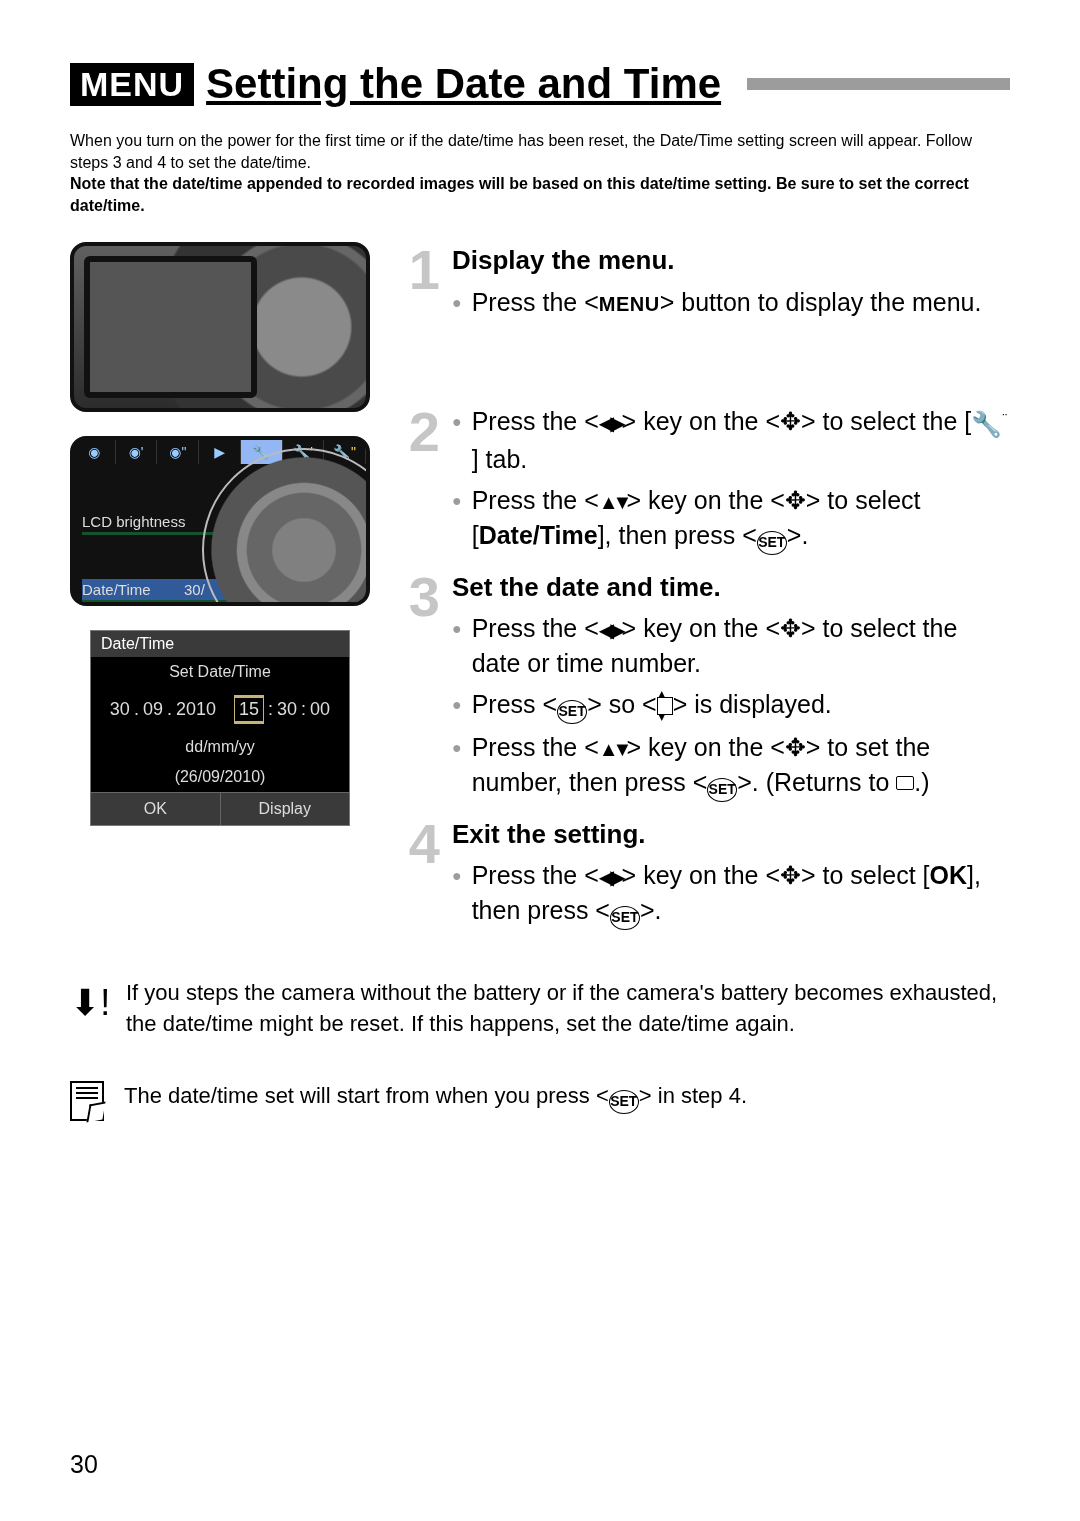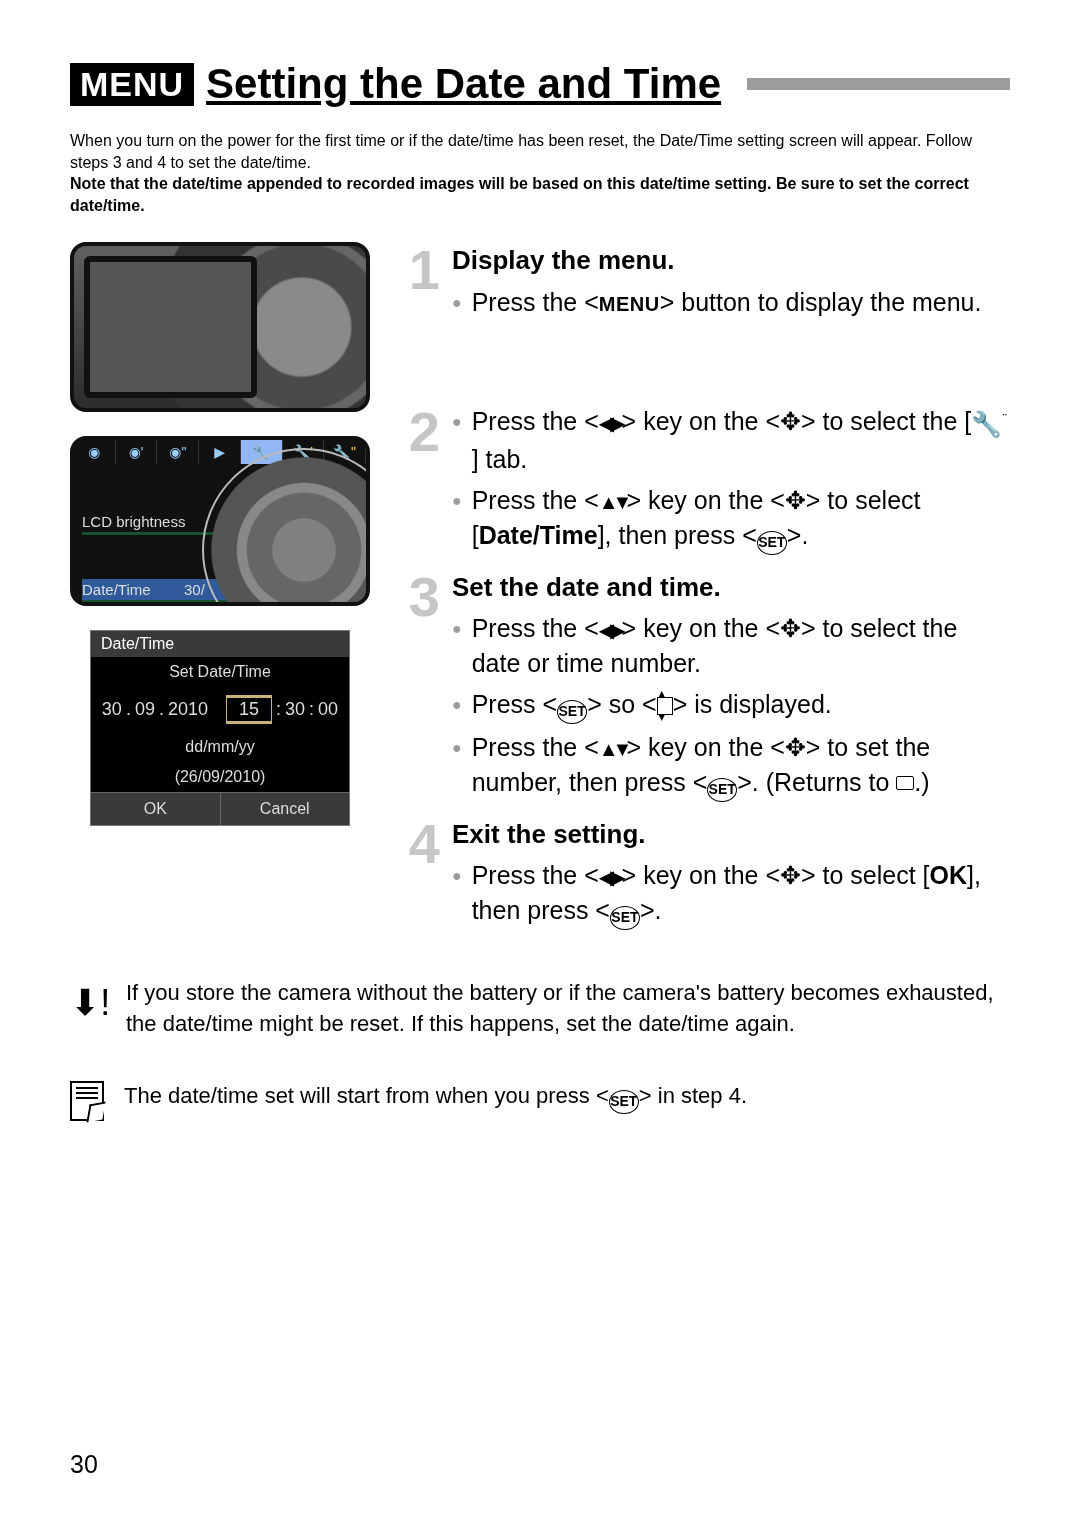--- a/index.html
+++ b/index.html
@@ -124,21 +124,21 @@
     color: #ddd;
     font-size: 16px;
     box-sizing: border-box;
   }
   .dt-header { background:#3a3a3a; color:#fff; padding:4px 10px; font-size:16px; }
   .dt-row { text-align:center; padding:6px 0; }
   .dt-nums {
     display:flex; justify-content:center; gap:4px; align-items:center; padding:8px 0;
     font-size:18px;
   }
-  .dt-nums .hl { border:1px solid #c7b27a; padding:1px 12px; border-top:3px solid #c7b27a; border-bottom:3px solid #c7b27a; }
+  .dt-nums .hl { border:1px solid #c7b27a; padding:1px 4px; border-top:3px solid #c7b27a; border-bottom:3px solid #c7b27a; }
   .dt-btns { display:flex; }
   .dt-btns div { flex:1; text-align:center; padding:7px 0; background:#3a3a3a; border-top:1px solid #666; }
   .dt-btns div + div { border-left:1px solid #666; }
 
   
   .step {
     display: flex;
     gap: 12px;
     margin-bottom: 8px;
   }
@@ -261,21 +261,21 @@
           <span>09</span>.
           <span>2010</span>&nbsp;&nbsp;
           <span class="hl">15</span>:
           <span>30</span>:
           <span>00</span>
         </div>
         <div class="dt-row">dd/mm/yy</div>
         <div class="dt-row">(26/09/2010)</div>
         <div class="dt-btns">
           <div>OK</div>
-          <div>Cancel</div>
+          <div>Display</div>
         </div>
       </div>
     </div>
 
     <div class="right-col">
 
       <div class="step">
         <div class="step-num">1</div>
         <div class="step-body">
           <div class="step-title">Display the menu.</div>
@@ -345,21 +345,21 @@
               </li>
           </ul>
         </div>
       </div>
 
     </div>
   </div>
 
   <div class="note-box">
     <div class="glyph">⬇︎!</div>
-    <div>If you store the camera without the battery or if the camera's battery becomes exhausted, the date/time might be reset. If this happens, set the date/time again.</div>
+    <div>If you steps the camera without the battery or if the camera's battery becomes exhausted, the date/time might be reset. If this happens, set the date/time again.</div>
   </div>
 
   <div class="note-box" style="margin-top:42px;">
     <div class="note2-glyph"></div>
     <div>
       <span>The date/time set will start from when you press &lt;</span><span class="icon-set">SET</span><span>&gt; in step 4.</span>
     </div>
   </div>
 
   <div class="page-number">30</div>

